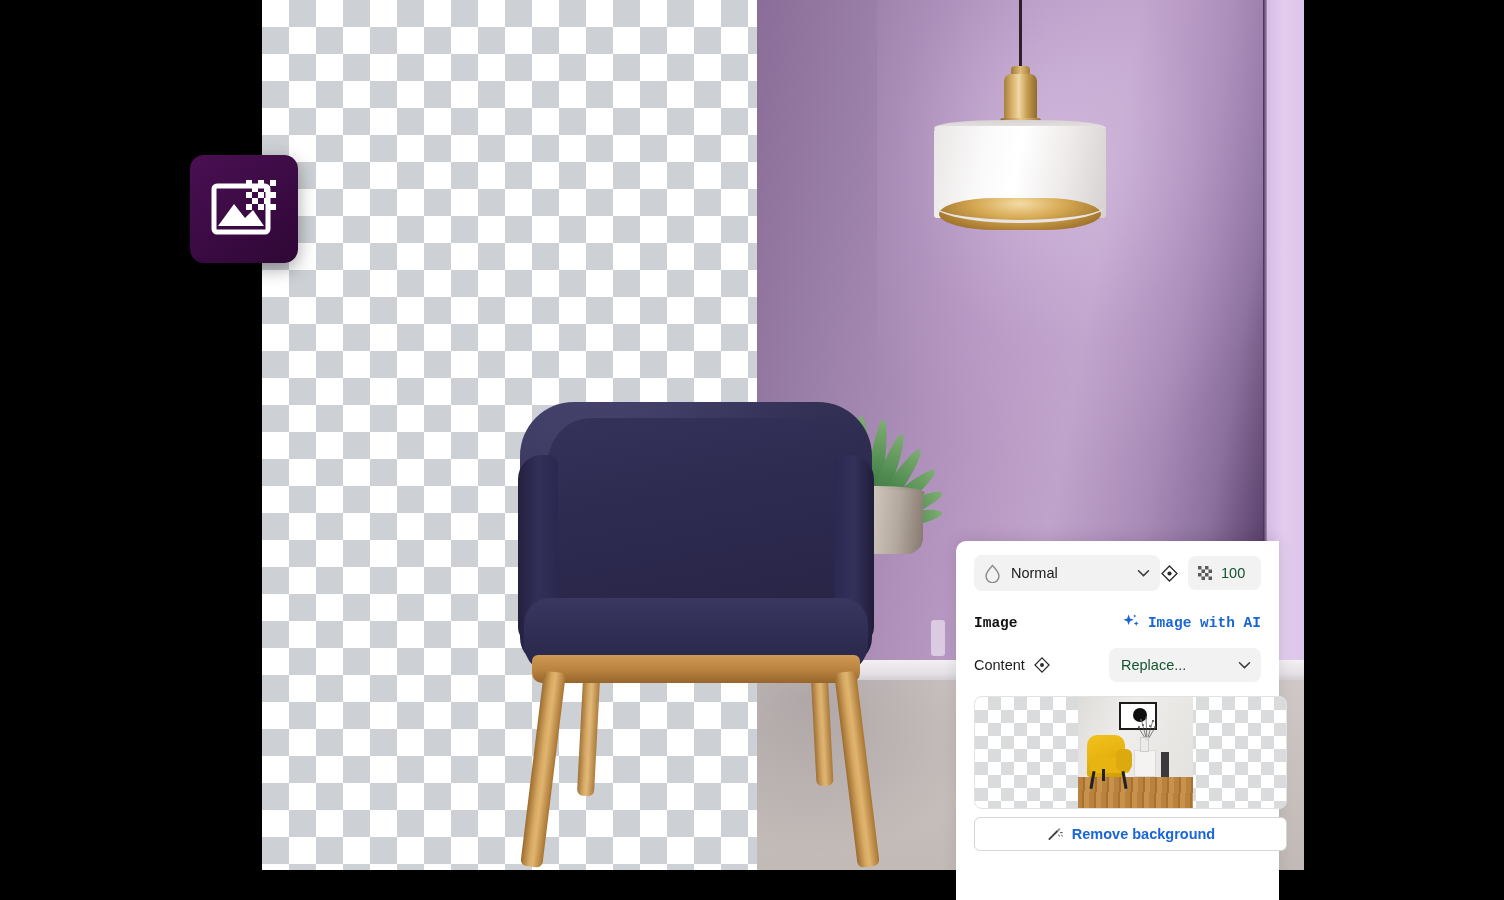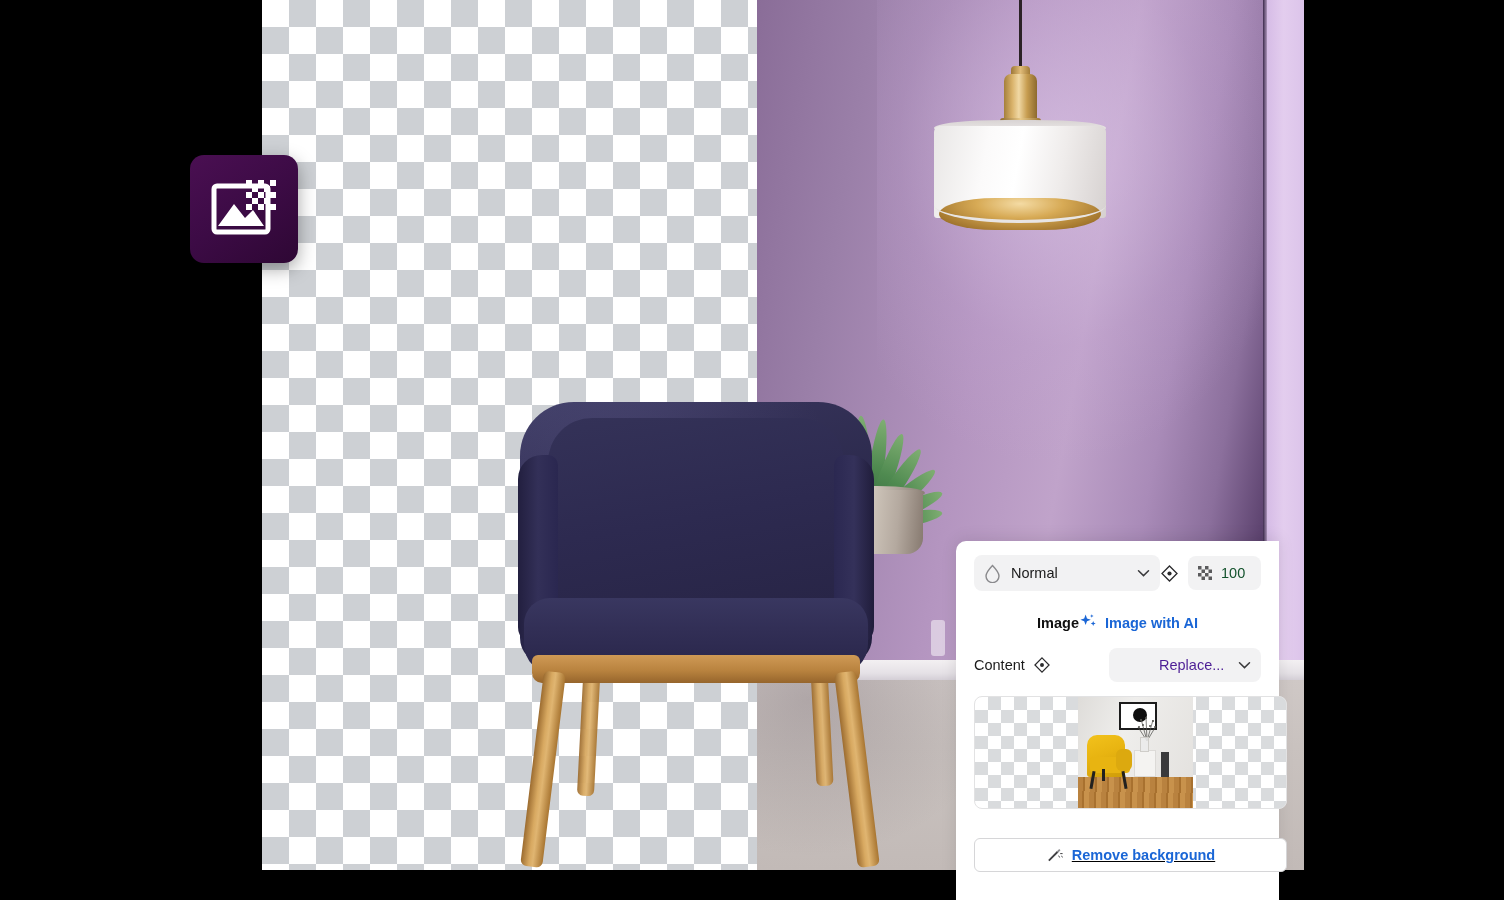--- a/index.html
+++ b/index.html
@@ -215,34 +215,34 @@
   .slides-row {
     padding: 8px 18px 14px 18px; justify-content:space-between;
     border-bottom: 1px solid #e7e7e8;
   }
   .slides-label { font-size:14.5px; color:#1a1a1a; }
   .cbox {
     width:17px; height:17px; border:2px solid #3a3a3c; border-radius:2px; background:#fff;
     cursor:pointer;
   }
 
-  .image-row { padding: 16px 18px 8px 18px; justify-content:center; }
+  .image-row { padding: 16px 18px 8px 18px; justify-content:space-between;font-family:Liberation Mono, monospace; }
   .image-title { font-size:14.5px; font-weight:bold; color:#101010; }
   .ai-link { display:flex; align-items:center; gap:7px; cursor:pointer; }
   .ai-text { font-size:14.5px; font-weight:bold; color:#1a66d6; }
 
   .content-row { padding: 8px 18px 6px 18px; justify-content:space-between; }
   .content-label-wrap { display:flex; align-items:center; gap:9px; }
   .content-label { font-size:14.5px; color:#1a1a1a; }
   .replace-select {
     display:flex; align-items:center; justify-content:space-between;
     width:152px; height:34px; background:#f2f2f3; border-radius:8px; padding:0 10px 0 12px;
     cursor:pointer;
   }
-  .replace-text { font-size:14.5px; color:#4c1d95;margin-left:38px; }
+  .replace-text { font-size:14.5px; color:#14532d; }
 
   
   .thumb-wrap { padding: 8px 18px 0 18px; }
   .thumb {
     position:relative; width:313px; height:113px; border-radius:8px; overflow:hidden;
     border:1px solid #e2e2e3;
     background-color:#ffffff;
     background-image:
       linear-gradient(45deg, #d9dbdd 25%, transparent 25%, transparent 75%, #d9dbdd 75%),
       linear-gradient(45deg, #d9dbdd 25%, transparent 25%, transparent 75%, #d9dbdd 75%);
@@ -261,21 +261,21 @@
   .tp-chair { position:absolute; left:9px; top:38px; width:38px; height:42px;
     background: linear-gradient(160deg,#f2c21c 0%,#e8b411 45%,#cf9c08 100%); border-radius:10px 10px 3px 3px; }
   .tp-chair-seat { position:absolute; left:12px; top:60px; width:40px; height:16px; background:#e8b411; border-radius:4px 8px 4px 4px; }
   .tp-chair-arm { position:absolute; left:38px; top:52px; width:16px; height:22px; background:#dca90f; border-radius:6px; }
   .tp-leg { position:absolute; width:3px; height:18px; background:#22211f; }
   .tp-table { position:absolute; left:56px; top:53px; width:22px; height:27px; background:#f4f3f1; border:1px solid #dcdad7; }
   .tp-vase { position:absolute; left:62px; top:40px; width:9px; height:15px; background:rgba(235,235,235,.9); border:1px solid #cfcdc9; }
   .tp-stems { position:absolute; left:58px; top:18px; width:22px; height:26px; }
   .tp-spk { position:absolute; left:83px; top:55px; width:8px; height:25px; background:#3a3a3c; }
 
-  .remove-wrap { padding: 29px 18px 0 18px; text-decoration: underline; }
+  .remove-wrap { padding: 8px 18px 0 18px; }
   .remove-btn {
     display:flex; align-items:center; justify-content:center; gap:9px;
     width:313px; height:34px;
     background:#fff; border:1px solid #d6d6d8; border-radius:6px;
     cursor:pointer;
   }
   .remove-text { font-size:14.5px; font-weight:bold; color:#1a66d6; }
 </style>
 </head>
 <body>

